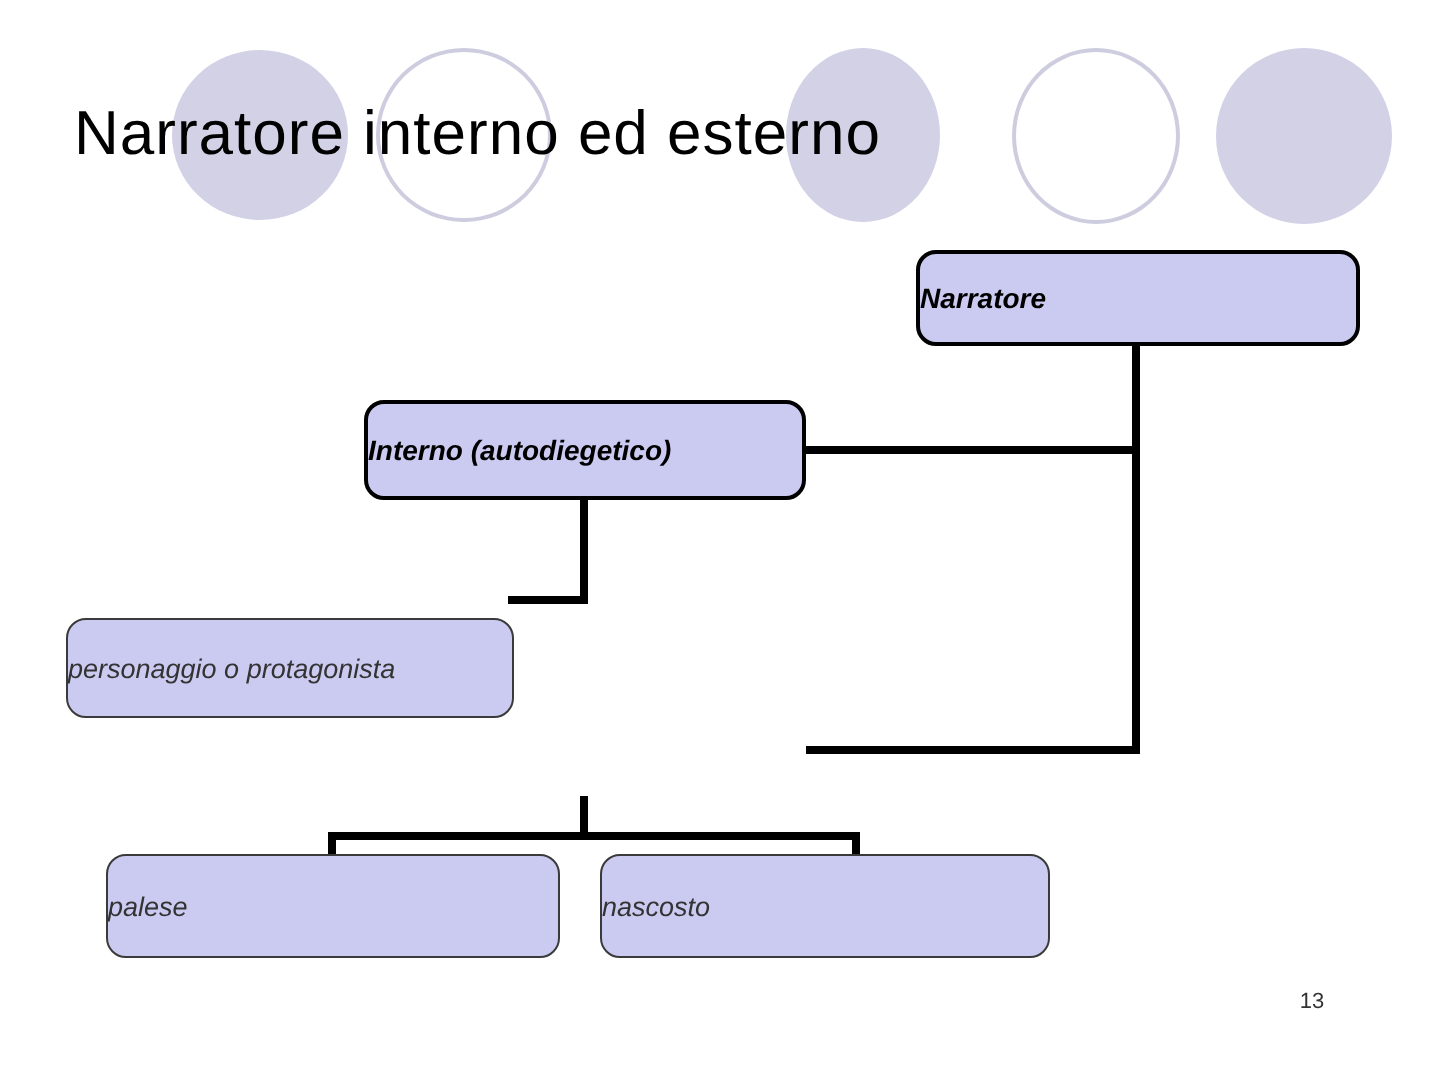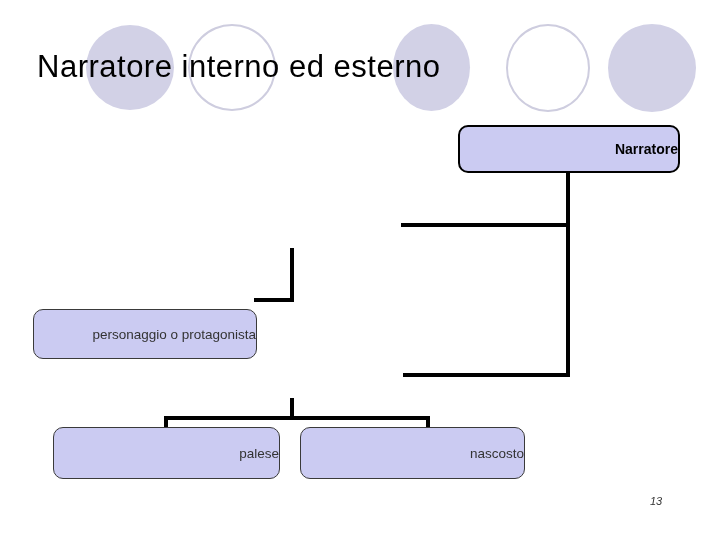--- a/index.html
+++ b/index.html
@@ -62,22 +62,23 @@
   .c-tick-r       { left: 426px; top: 416px; width: 4px;   height: 13px; }
 
   
   .node {
     position: absolute;
     box-sizing: border-box;
     border-radius: 10px;
     background: var(--node-fill, #cbcbf2);
     display: flex;
     align-items: center;
-    justify-content: flex-end;
+    justify-content: flex-start;
     text-align: center;
+    font-style: italic;
   }
   .node.strong {
     border: 2px solid var(--node-border-strong, #000000);
     font-weight: bold;
     font-size: 14px;
     color: #000000;
   }
   .node.light {
     border: 1px solid var(--node-border-light, #333333);
     font-weight: normal;
@@ -92,21 +93,20 @@
   .n-nascosto    { left: 300px; top: 427px; width: 225px; height: 52px; }
 
   .page-number {
     position: absolute;
     left: 644px;
     top: 495px;
     width: 24px;
     text-align: center;
     font-size: 11px;
     color: var(--text-secondary, #333333);
-    font-style: italic;
   }
 </style>
 </head>
 <body>
 
 <div class="slide">
 
   <div class="ell filled e1"></div>
   <div class="ell outlined e2"></div>
   <div class="ell filled e3"></div>
@@ -121,20 +121,23 @@
   <div class="conn c-interno-v"></div>
   <div class="conn c-personagg-h"></div>
   <div class="conn c-esterno-v"></div>
   <div class="conn c-tbar"></div>
   <div class="conn c-tick-l"></div>
   <div class="conn c-tick-r"></div>
 
   <div class="node strong n-narratore">
     <span>Narratore</span>
   </div>
+  <div class="node strong n-interno">
+    <span>Interno (autodiegetico)</span>
+  </div>
   <div class="node light n-personaggio">
     <span>personaggio o protagonista</span>
   </div>
   <div class="node light n-palese">
     <span>palese</span>
   </div>
   <div class="node light n-nascosto">
     <span>nascosto</span>
   </div>
 

